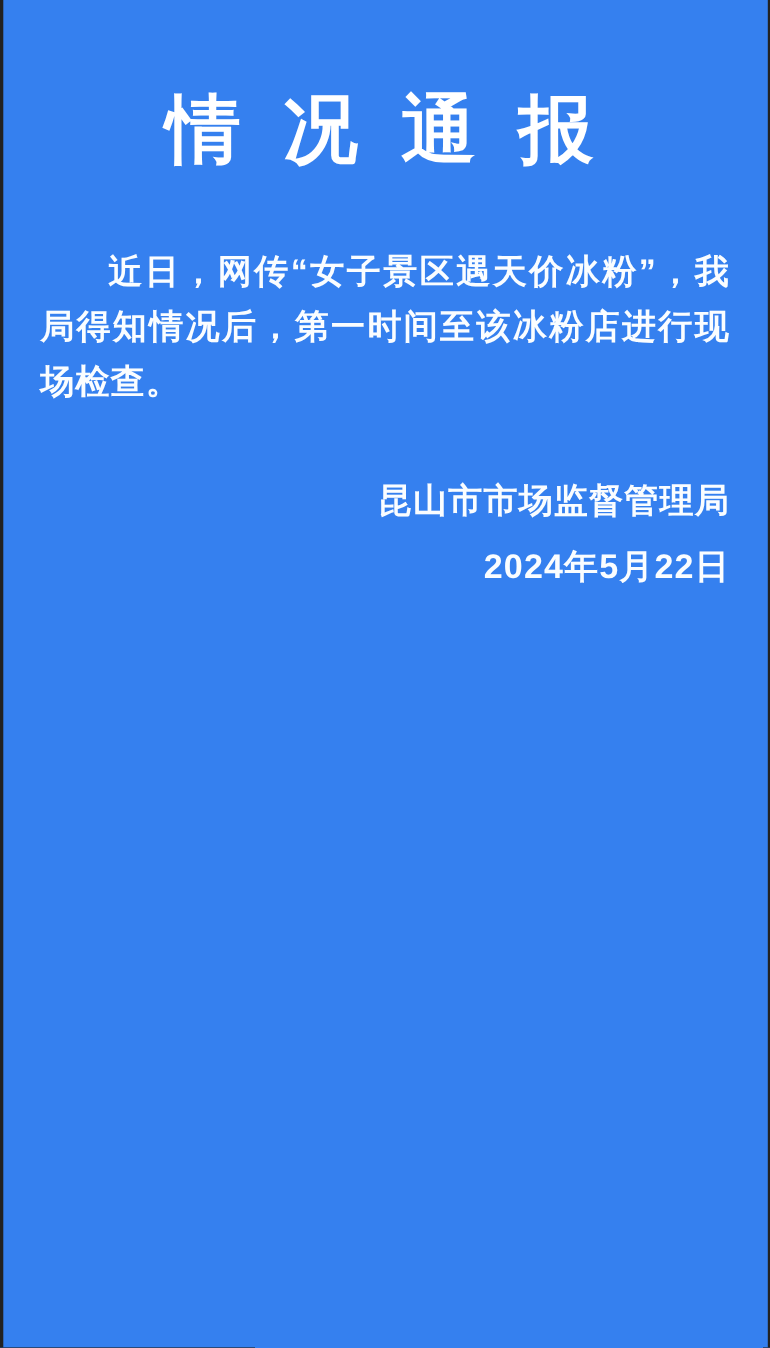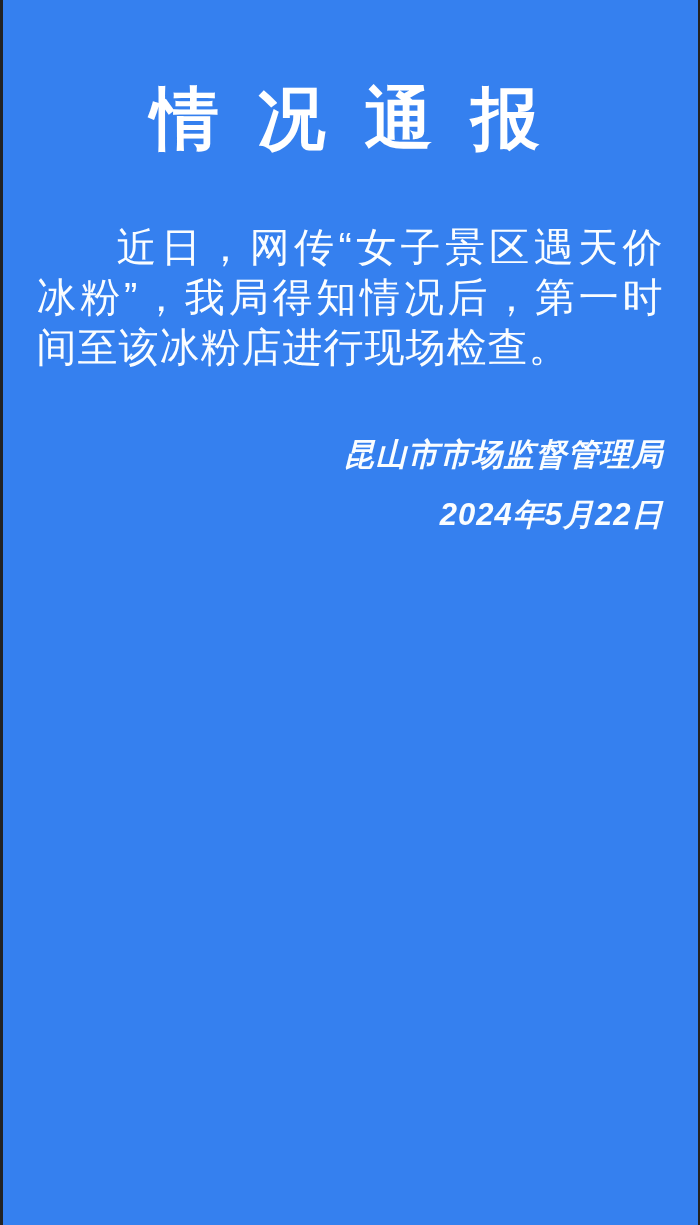--- a/index.html
+++ b/index.html
@@ -24,36 +24,35 @@
     text-align: center;
     color: #FFFFFF;
     font-size: 68px;
     font-weight: 700;
     line-height: 1;
     letter-spacing: 10px;
     white-space: nowrap;
   }
   .body p {
     margin: 0 0 30px 0;
-    font-size: 40px;
-    font-weight: 400;
+    font-size: 31px;
+    font-weight: 700;
     line-height: 50px;
     text-align: justify;
     text-indent: 2em;
     letter-spacing: 1px;
     word-break: break-all;
   }
   .sig-block {
     margin-top: 58px;
     text-align: right;
     font-size: 31px;
     font-weight: 600;
     line-height: 50px;
     letter-spacing: 1px;
-    font-style: italic;
   }
   .date {
     margin-top: 10px;
   }
 </style>
 </head>
 <body>
 
 <div class="notice">
   <h1 class="title">情 况 通 报</h1>

